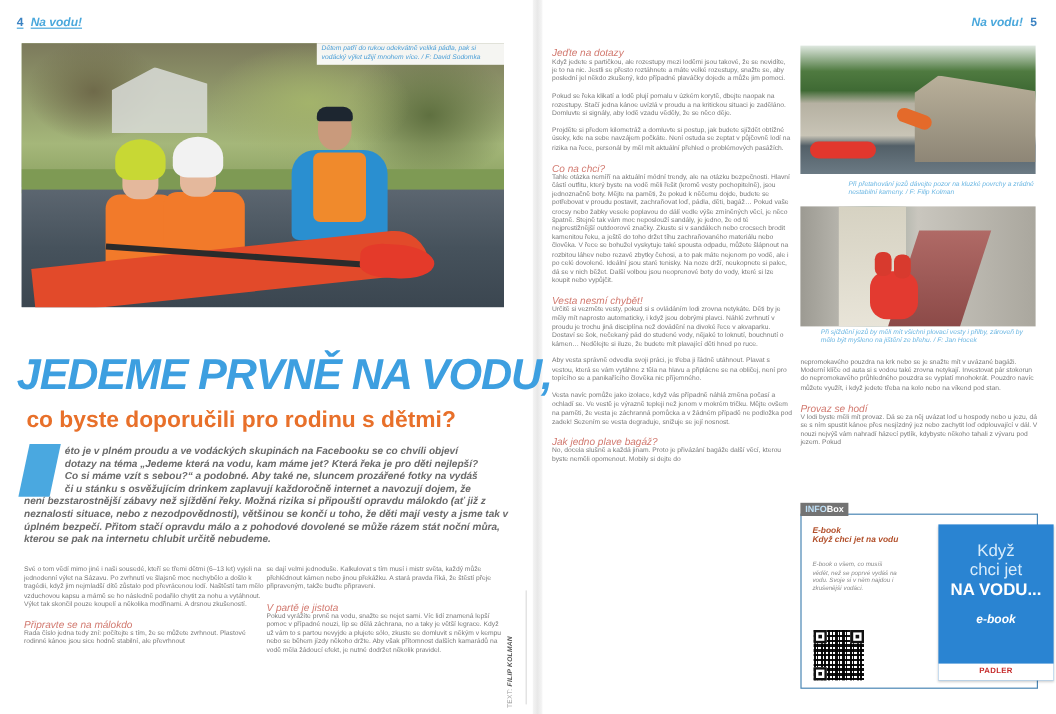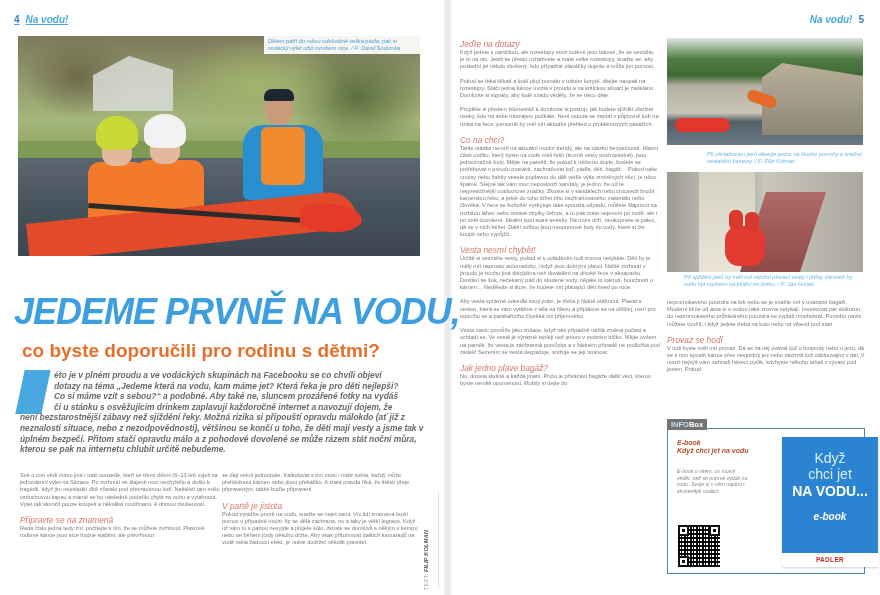--- a/index.html
+++ b/index.html
@@ -157,21 +157,21 @@
   <div class="lead">
     <span class="indent">éto je v plném proudu a ve vodáckých skupinách na Facebooku se co chvíli objeví</span>
     <span class="indent">dotazy na téma „Jedeme která na vodu, kam máme jet? Která řeka je pro děti nejlepší?</span>
     <span class="indent">Co si máme vzít s sebou?“ a podobné. Aby také ne, sluncem prozářené fotky na vydáš</span>
     <span class="indent">či u stánku s osvěžujícím drinkem zaplavují každoročně internet a navozují dojem, že</span>
     <span>není bezstarostnější zábavy než sjíždění řeky. Možná rizika si připouští opravdu málokdo (ať již z neznalosti situace, nebo z nezodpovědnosti), většinou se končí u toho, že děti mají vesty a jsme tak v úplném bezpečí. Přitom stačí opravdu málo a z pohodové dovolené se může rázem stát noční můra, kterou se pak na internetu chlubit určitě nebudeme.</span>
   </div>
 
   <div class="col col-a">
     <p>Své o tom vědí mimo jiné i naši sousedé, kteří se třemi dětmi (6–13 let) vyjeli na jednodenní výlet na Sázavu. Po zvrhnutí ve šlajsně moc nechybělo a došlo k tragédii, když jim nejmladší dítě zůstalo pod převrácenou lodí. Naštěstí tam mělo vzduchovou kapsu a mámě se ho následně podařilo chytit za nohu a vytáhnout. Výlet tak skončil pouze koupelí a několika modřinami. A drsnou zkušeností.</p>
-    <h3>Připravte se na znamená</h3>
+    <h3>Připravte se na málokdo</h3>
     <p>Rada číslo jedna tedy zní: počítejte s tím, že se můžete zvrhnout. Plastové rodinné kánoe jsou sice hodně stabilní, ale převrhnout</p>
   </div>
   <div class="col col-b">
     <p>se dají velmi jednoduše. Kalkulovat s tím musí i mistr světa, každý může přehlédnout kámen nebo jinou překážku. A stará pravda říká, že štěstí přeje připraveným, takže buďte připraveni.</p>
     <h3>V partě je jistota</h3>
     <p>Pokud vyrážíte prvně na vodu, snažte se nejet sami. Víc lidí znamená lepší pomoc v případné nouzi, líp se dělá záchrana, no a taky je větší legrace. Když už vám to s partou nevyjde a plujete sólo, zkuste se domluvit s někým v kempu nebo se během jízdy někoho držte. Aby však přítomnost dalších kamarádů na vodě měla žádoucí efekt, je nutné dodržet několik pravidel.</p>
   </div>
   <div class="byline-rule"></div>
   <div class="byline">
     <span>TEXT:</span>

